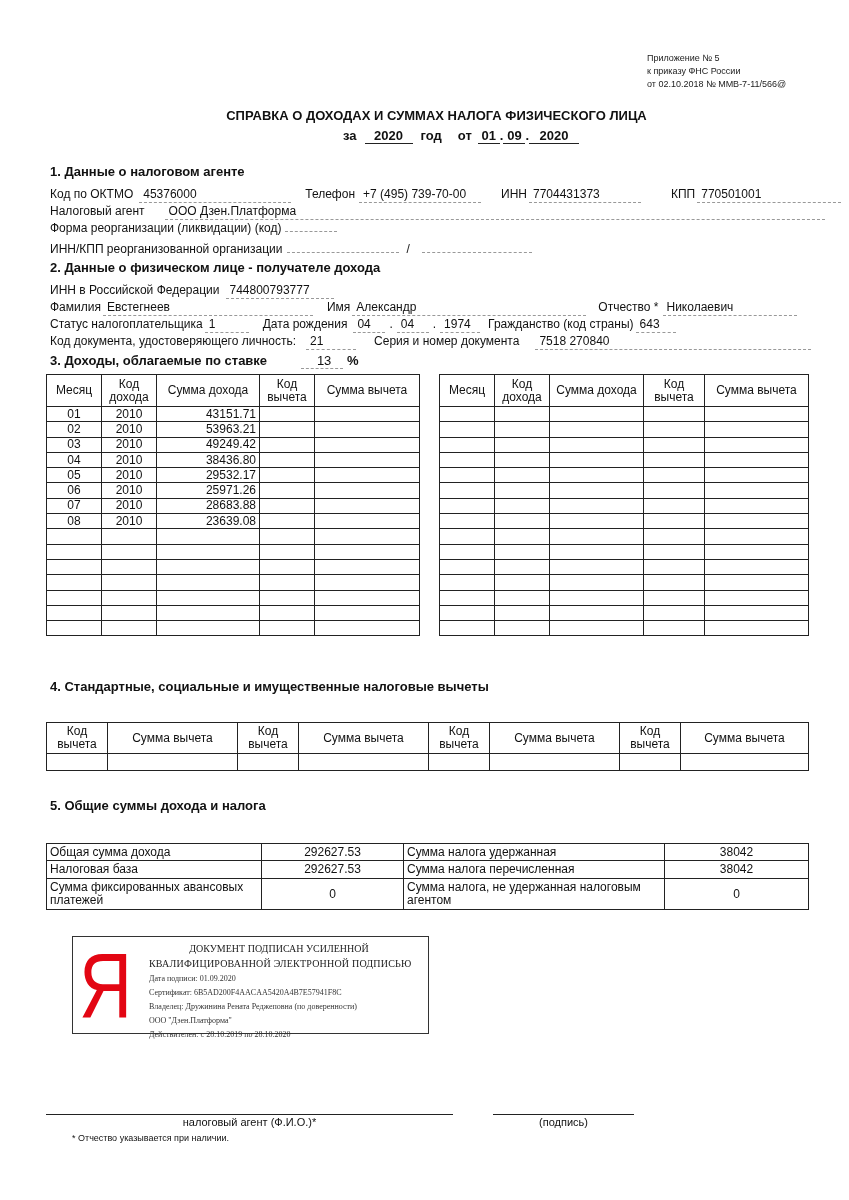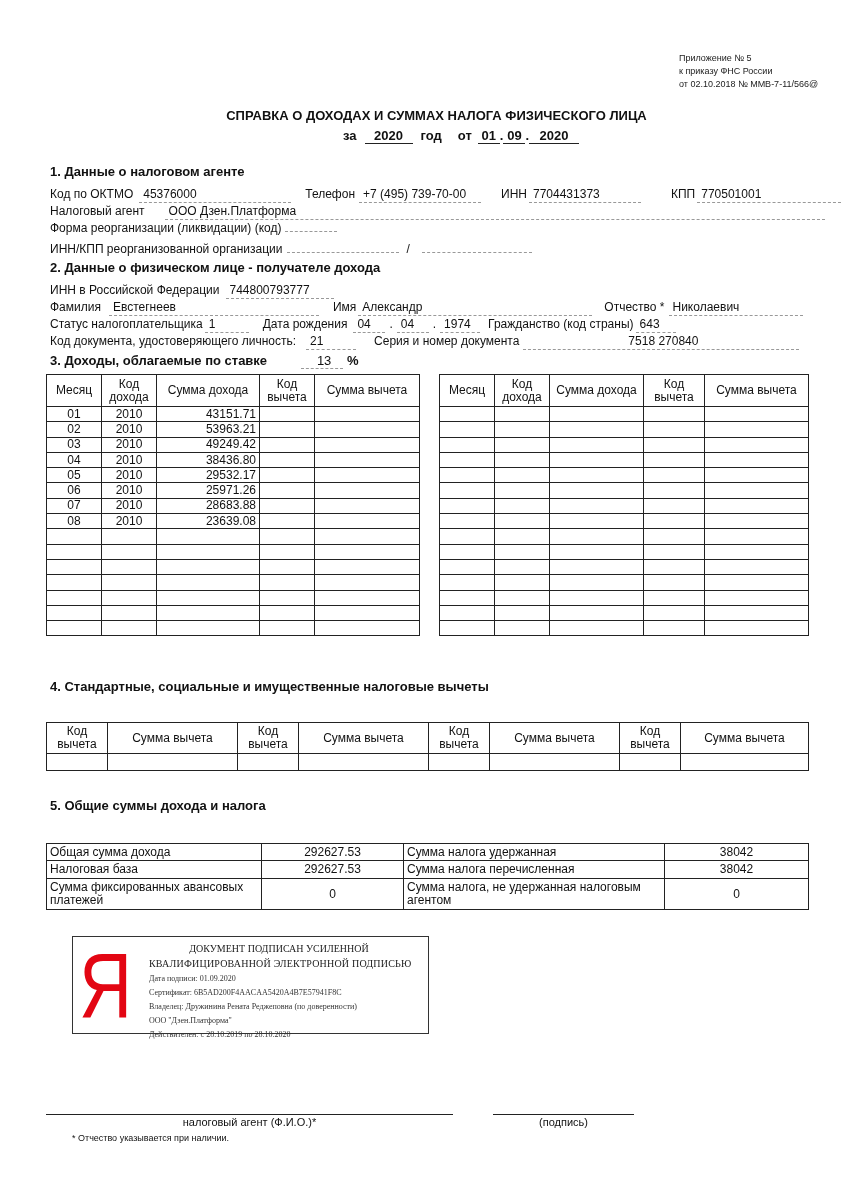--- a/index.html
+++ b/index.html
@@ -1,19 +1,19 @@
 <!DOCTYPE html>
 <html><head>
 <meta charset="utf-8">
 <style>
   * { box-sizing: border-box; margin: 0; padding: 0; }
   html, body { width: 849px; height: 1200px; background: #fff; }
   body { position: relative; font-family: "Liberation Sans", sans-serif; color: #111; font-size: 12px; overflow: hidden; }
   .abs { position: absolute; }
-  .appendix { left: 647px; top: 52px; font-size: 9px; line-height: 13px; color: #222; margin-left: 32px; }
+  .appendix { left: 647px; top: 52px; font-size: 9px; line-height: 13px; color: #222; }
   .title { left: 0; width: 849px; top: 108px; text-align: center; font-weight: bold; font-size: 13px; padding-left: 24px; }
   .subtitle { top: 128px; left: 343px; font-weight: bold; font-size: 13px; display: flex; align-items: baseline; }
   .uline { display: inline-block; border-bottom: 1px solid #222; text-align: center; }
   .dline { display: inline-block; border-bottom: 1px dashed #999; padding-left: 4px; }
   .sec { font-weight: bold; font-size: 13px; }
   .row { display: flex; align-items: baseline; white-space: nowrap; font-size: 12px; }
   .row span { line-height: 15px; }
   table { border-collapse: collapse; }
   td, th { border: 1.5px solid #222; font-weight: normal; font-size: 12px; }
   .inc th { height: 32px; text-align: center; line-height: 13px; }
@@ -78,21 +78,21 @@
   <span class="dline" style="width:110px;margin-left:4px;height:15px;"></span>
 </div>
 
 <div class="abs sec" style="left:50px;top:260px;">2. Данные о физическом лице - получателе дохода</div>
 <div class="abs row" style="left:50px;top:283px;">
   <span>ИНН в Российской Федерации</span>
   <span class="dline" style="width:108px;margin-left:6px;">744800793777</span>
 </div>
 <div class="abs row" style="left:50px;top:300px;">
   <span>Фамилия</span>
-  <span class="dline" style="width:210px;margin-left:8px;">Евстегнеев</span>
+  <span class="dline" style="width:210px;margin-left:2px;">Евстегнеев</span>
   <span style="margin-left:14px;">Имя</span>
   <span class="dline" style="width:234px;margin-left:2px;">Александр</span>
   <span style="margin-left:12px;">Отчество *</span>
   <span class="dline" style="width:134px;margin-left:4px;">Николаевич</span>
 </div>
 <div class="abs row" style="left:50px;top:317px;">
   <span>Статус налогоплательщика</span>
   <span class="dline" style="width:44px;margin-left:2px;">1</span>
   <span style="margin-left:14px;">Дата рождения</span>
   <span class="dline" style="width:32px;margin-left:6px;">04</span>
@@ -100,21 +100,21 @@
   <span class="dline" style="width:32px;">04</span>
   <span style="margin:0 4px;">.</span>
   <span class="dline" style="width:40px;">1974</span>
   <span style="margin-left:8px;">Гражданство (код страны)</span>
   <span class="dline" style="width:40px;margin-left:2px;">643</span>
 </div>
 <div class="abs row" style="left:50px;top:334px;">
   <span>Код документа, удостоверяющего личность:</span>
   <span class="dline" style="width:50px;margin-left:10px;">21</span>
   <span style="margin-left:18px;">Серия и номер документа</span>
-  <span class="dline" style="width:276px;margin-left:4px;text-align:center;">7518 270840</span>
+  <span class="dline" style="width:276px;margin-left:16px;">7518 270840</span>
 </div>
 
 <div class="abs row" style="left:50px;top:353px;">
   <span class="sec">3. Доходы, облагаемые по ставке</span>
   <span class="dline" style="width:42px;margin-left:34px;text-align:center;font-size:13px;">13</span>
   <span class="sec" style="margin-left:4px;">%</span>
 </div>
 
 <table class="abs inc" id="inc-left" style="left:46px;top:374px;width:374px;">
   <colgroup>

